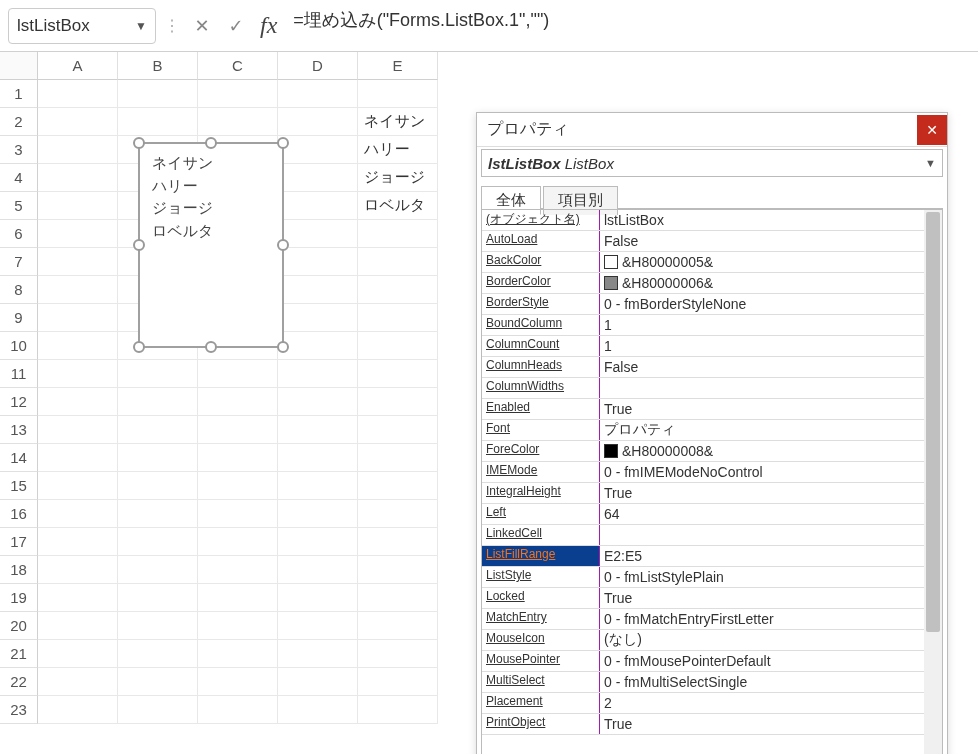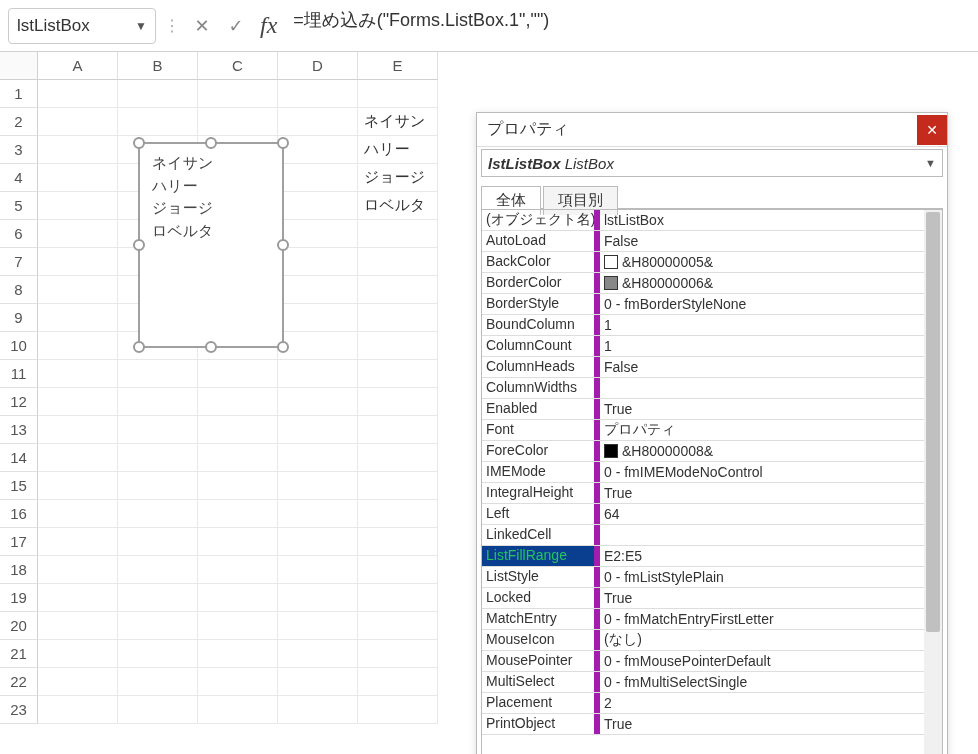--- a/index.html
+++ b/index.html
@@ -40,23 +40,23 @@
 .obj-select { height:28px; border:1px solid #bbb; margin:2px 4px; display:flex; align-items:center; justify-content:space-between; padding:0 6px; font-size:15px;font-style:italic; }
 .obj-select .arrow { font-size:11px; color:#555; }
 .tabs { display:flex; border-bottom:1px solid #bbb; margin:0 4px; }
 .tab { padding:4px 14px; border:1px solid #bbb; border-bottom:none; background:#f4f4f4; margin-right:2px; font-size:15px; position:relative; top:7px; cursor:pointer; }
 .tab.active { background:#fff; border-bottom:1px solid #fff; }
 .prop-grid { margin:0 4px 4px 4px; border:1px solid #bbb; height:575px; overflow:hidden; position:relative; }
 .prop-scroll { position:absolute; right:0; top:0; width:18px; height:100%; background:#f0f0f0; }
 .prop-thumb { position:absolute; right:2px; top:2px; width:14px; height:420px; background:#c0c0c0; border-radius:2px; }
 .prop-table { width:calc(100% - 18px); }
 .prop-row { display:flex; border-bottom:1px solid #ddd; height:21px; }
-.prop-name { width:118px; padding:1px 4px; border-right:6px solid #a21caf; font-size:14px; white-space:nowrap; overflow:hidden; }
+.prop-name { width:118px; padding:1px 4px; border-right:1px solid #a21caf; font-size:12px; white-space:nowrap; overflow:hidden;text-decoration:underline; }
 .prop-val { flex:1; padding:1px 4px; font-size:14px; display:flex; align-items:center; gap:4px; }
-.prop-row.sel .prop-name { background:#0a3e8f; color:#22c55e; }
+.prop-row.sel .prop-name { background:#0a3e8f; color:#f97316; }
 .swatch { width:14px; height:14px; border:1px solid #333; display:inline-block; }
 .sw-white { background:#fff; } .sw-gray { background:#888; } .sw-black { background:#000; }
 </style>
 </head>
 <body>
 
 <div class="formula-bar">
   <div class="name-box">
     <span>lstListBox</span>
     <span class="chev">▼</span>

